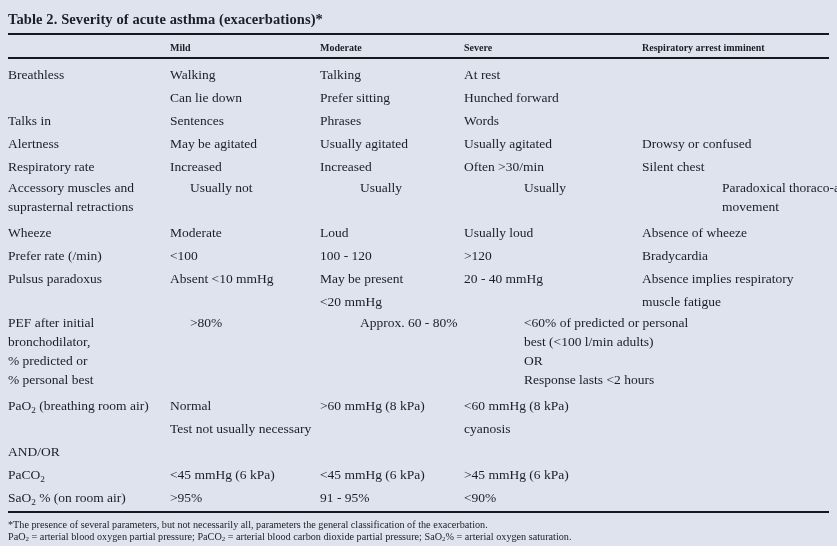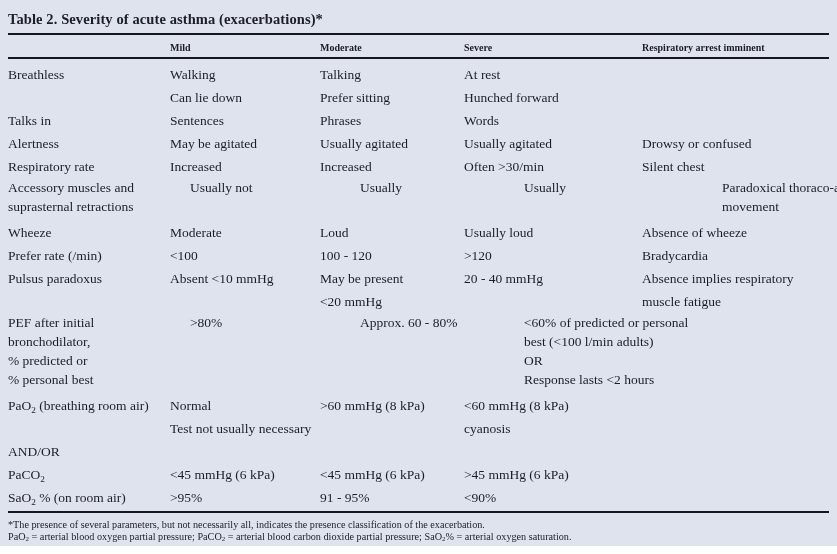--- a/index.html
+++ b/index.html
@@ -283,16 +283,16 @@
         <div class="tcell">
           <div class="line">91 - 95%</div>
         </div>
         <div class="tcell">
           <div class="line">&lt;90%</div>
         </div>
         <div class="tcell"></div>
       </div>
     </div>
   <div class="footnotes">
-      <div>*The presence of several parameters, but not necessarily all, indicates the presence classification of the exacerbation.</div>
+      <div>*The presence of several parameters, but not necessarily all, parameters the general classification of the exacerbation.</div>
       <div>PaO<sub>2</sub> = arterial blood oxygen partial pressure; PaCO<sub>2</sub> = arterial blood carbon dioxide partial pressure; SaO<sub>2</sub>% = arterial oxygen saturation.</div>
     </div>
 </div>
 
 </body></html>

